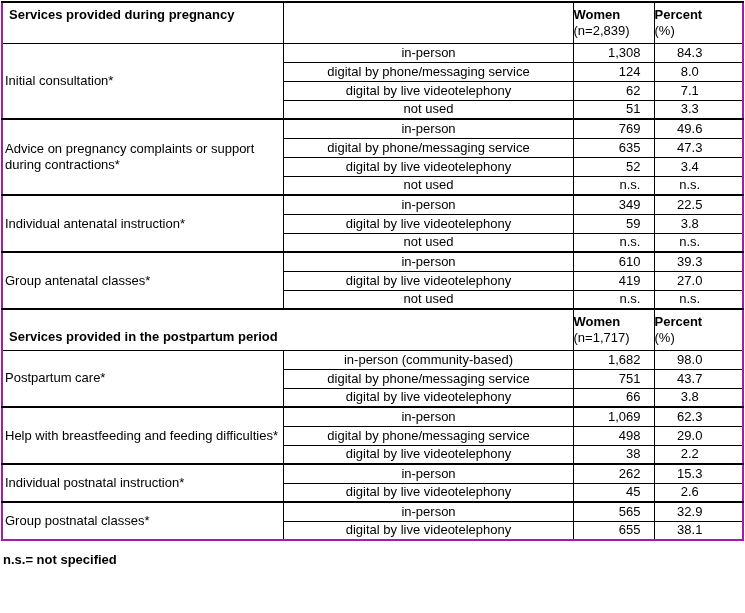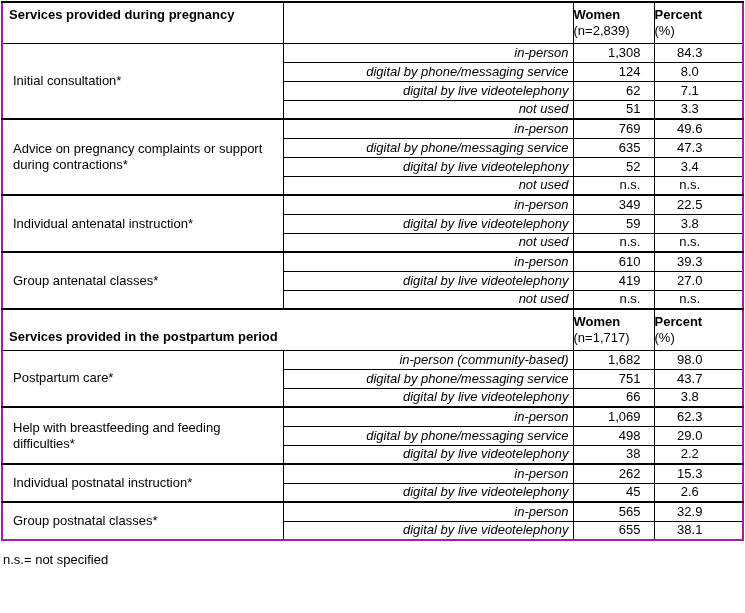--- a/index.html
+++ b/index.html
@@ -49,40 +49,40 @@
     font-weight: bold;
     vertical-align: middle;
     line-height: 16px;
   }
   td.colhead .ch-sub {
     display: block;
     font-weight: normal;
   }
   td.service {
     text-align: left;
-    padding: 0 4px 0 10px;
+    padding: 0 4px 0 2px;
   }
   td.mode {
-    text-align: right;
+    text-align: center;
     padding: 0 4px 0 5px;
-    font-style: italic;
   }
   td.women {
     text-align: right;
     padding-right: 13px;
     padding-left: 33px;
   }
   td.percent {
     text-align: center;
     padding-right: 17px;
   }
   .footnotes {
     margin: 10px 0 0 3px;
     font-size: 13px;
     line-height: 17px;
+    font-weight: bold;
   }
 </style>
 </head>
 <body>
 
 <table class="services">
   <colgroup>
     <col style="width:281px">
     <col style="width:290px">
     <col style="width:81px">

